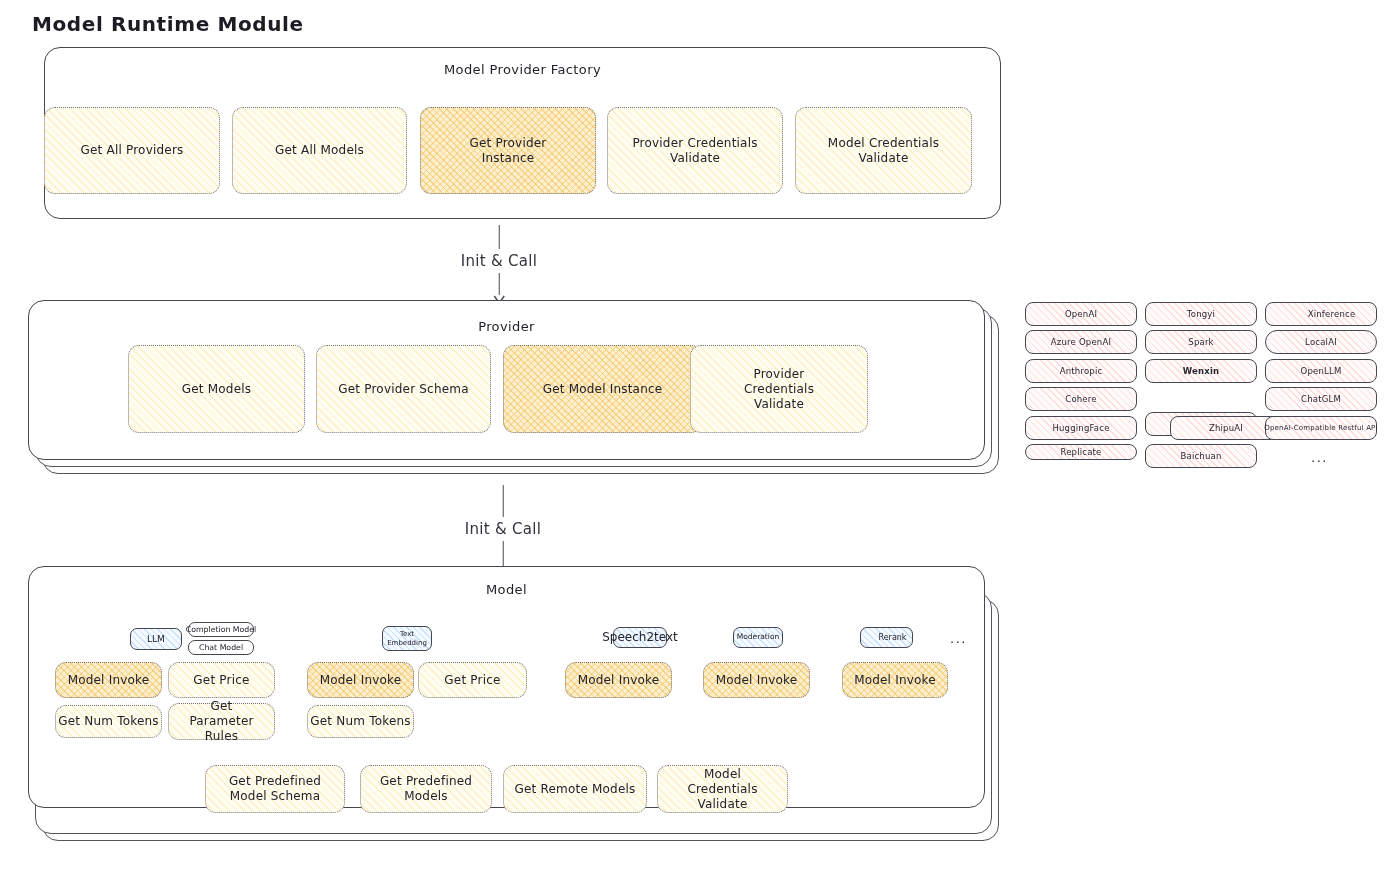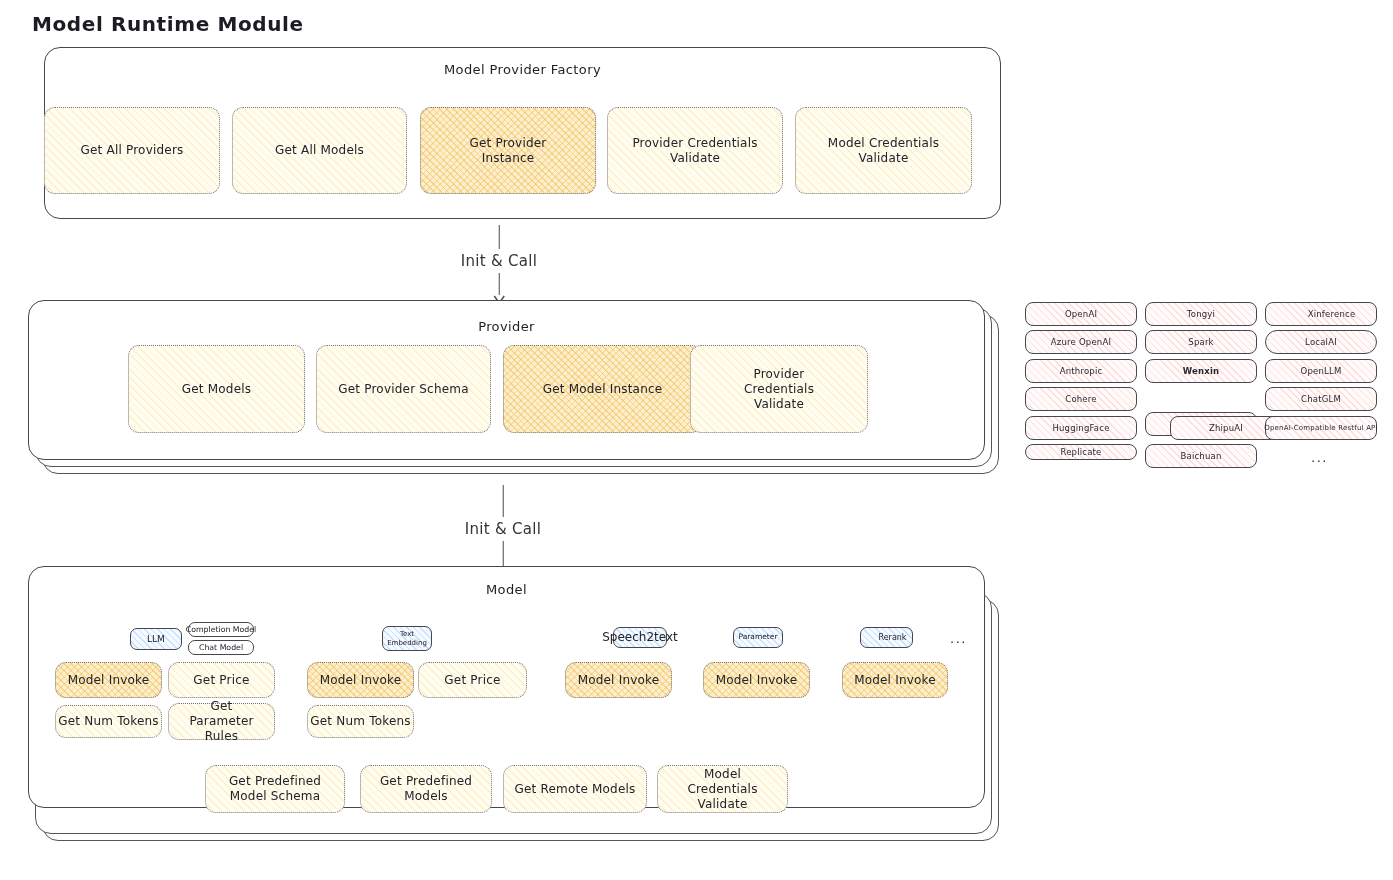--- a/index.html
+++ b/index.html
@@ -121,21 +121,21 @@
 <div class="stack-layer" style="left:35px; top:592px; width:957px; height:242px;"></div>
 <div class="panel" style="left:28px; top:566px; width:957px; height:242px;">
   <div class="panel-title" style="top:15px;">Model</div>
 </div>
 
 <div class="tag-blue" style="left:130px; top:628px; width:52px; height:22px; font-size:9px;">LLM</div>
 <div class="tag-white" style="left:188px; top:622px; width:66px; height:15px;">Completion Model</div>
 <div class="tag-white" style="left:188px; top:640px; width:66px; height:15px;">Chat Model</div>
 <div class="tag-blue" style="left:382px; top:626px; width:50px; height:25px; font-size:7px; padding:0 8px;">Text Embedding</div>
 <div class="tag-blue" style="left:597px; top:627px; width:54px; height:21px; font-size:12px;margin-left:16px;">Speech2text</div>
-<div class="tag-blue" style="left:733px; top:627px; width:50px; height:21px; font-size:7.5px;">Parameter</div>
+<div class="tag-blue" style="left:733px; top:627px; width:50px; height:21px; font-size:7.5px;">Moderation</div>
 <div class="tag-blue" style="left:860px; top:627px; width:53px; height:21px; font-size:8px;padding-left:12px;">Rerank</div>
 <div class="ellipsis-text" style="left:950px; top:631px;">...</div>
 
 <div class="node box-orange" style="left:55px; top:662px; width:107px; height:36px;">Model Invoke</div>
 <div class="node box-yellow" style="left:168px; top:662px; width:107px; height:36px;">Get Price</div>
 <div class="node box-orange" style="left:307px; top:662px; width:107px; height:36px;">Model Invoke</div>
 <div class="node box-yellow" style="left:418px; top:662px; width:109px; height:36px;">Get Price</div>
 <div class="node box-orange" style="left:565px; top:662px; width:107px; height:36px;">Model Invoke</div>
 <div class="node box-orange" style="left:703px; top:662px; width:107px; height:36px;">Model Invoke</div>
 <div class="node box-orange" style="left:842px; top:662px; width:106px; height:36px;">Model Invoke</div>

